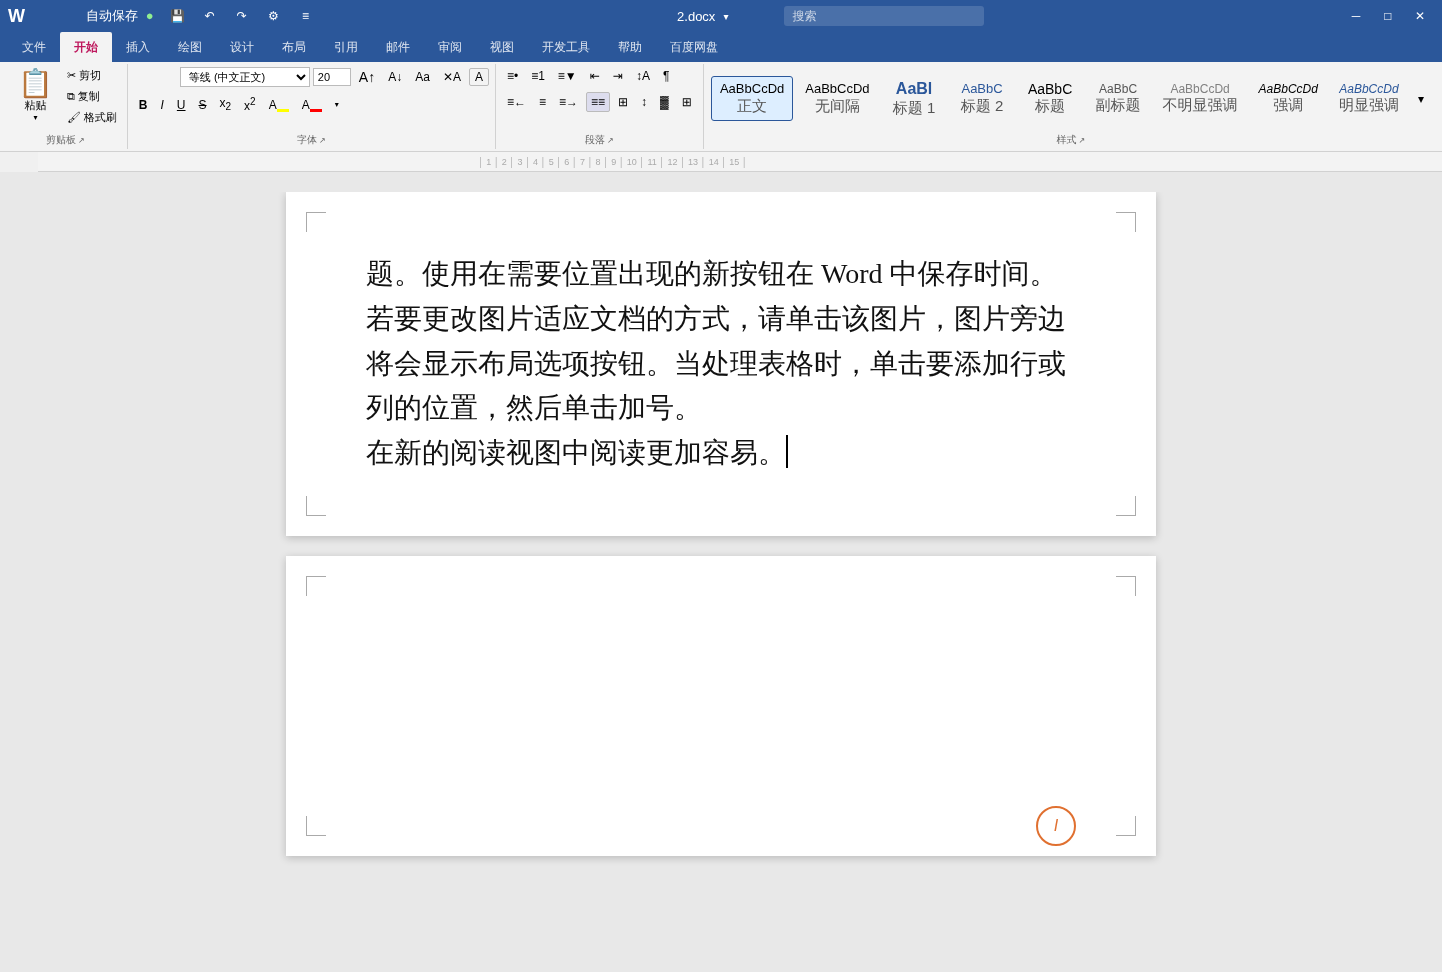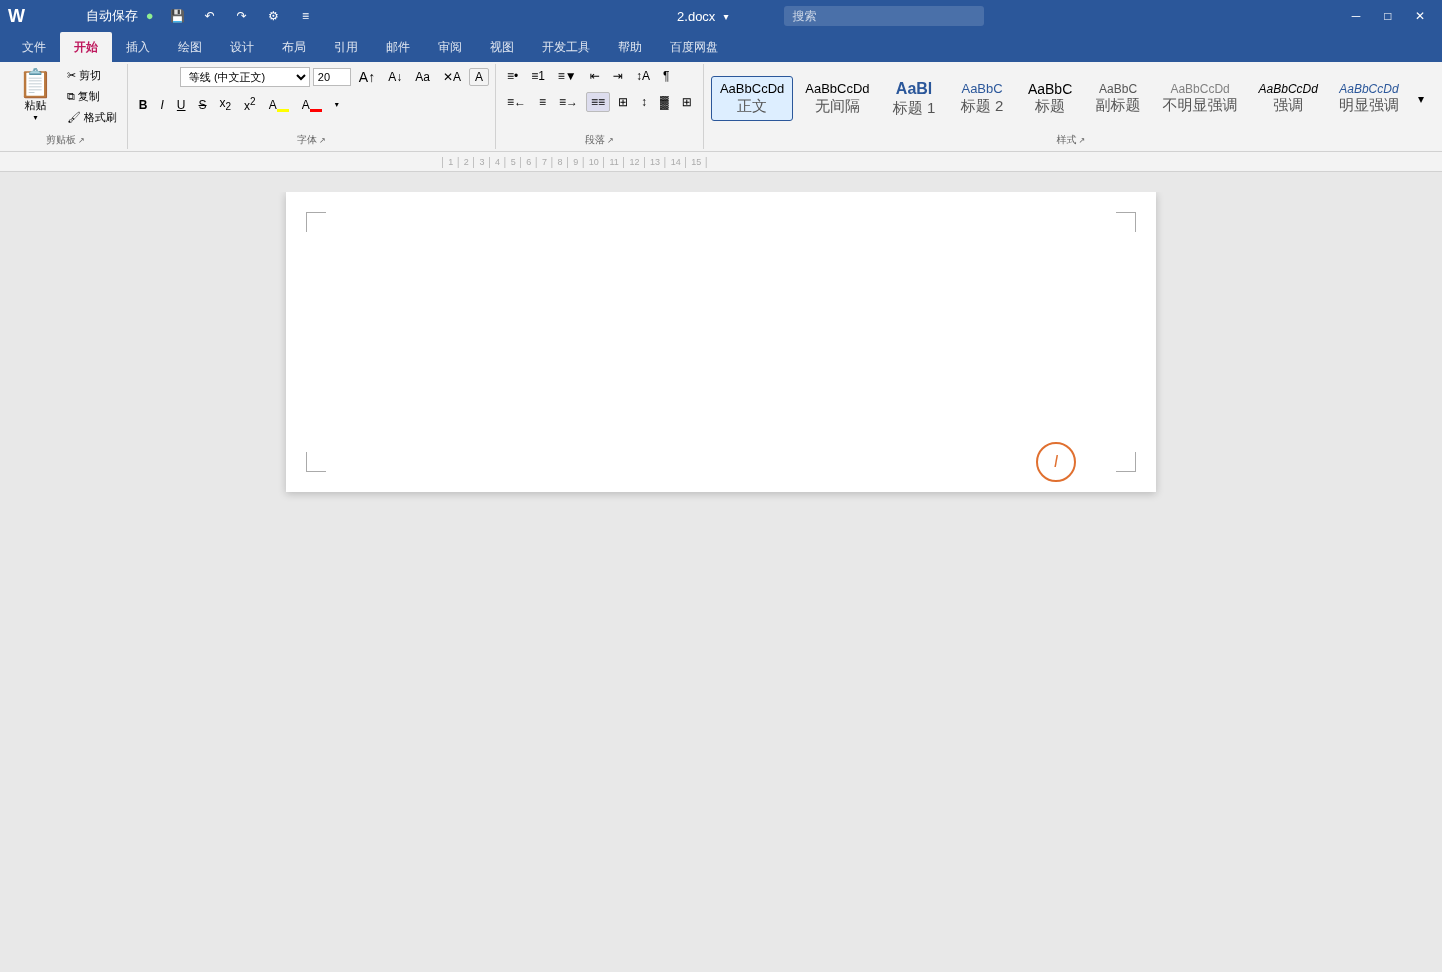--- a/index.html
+++ b/index.html
@@ -205,20 +205,21 @@
     .ruler-container {
       background: #f3f3f3;
       border-bottom: 1px solid #d1d1d1;
       height: 20px;
       display: flex;
       align-items: center;
       padding: 0 0 0 440px;
       font-size: 9px;
       color: #999;
       overflow: hidden;
+      margin-left: 38px;
     }
   </style>
 </head>
 <body>
 
 <div class="title-bar">
   <div class="title-bar-left">
 
     <span style="font-size:18px; color:white; font-weight:bold; margin-right:4px;">W</span>
     <button class="quick-access-btn">
@@ -397,20 +398,31 @@
   </div>
 </div>
 
 <div class="ruler-container">
   <span style="font-size:9px; color:#aaa;">│ 1 │ 2 │ 3 │ 4 │ 5 │ 6 │ 7 │ 8 │ 9 │ 10 │ 11 │ 12 │ 13 │ 14 │ 15 │</span>
 </div>
 
 <div class="doc-area">
   <div class="page-wrapper">
 
+    <div class="page" style="min-height: 300px;">
+      <div class="page-corner corner-tl"></div>
+      <div class="page-corner corner-tr"></div>
+      <div class="page-content">
+        <span>题。使用在需要位置出现的新按钮在 Word 中保存时间。</span><br>
+        <span>若要更改图片适应文档的方式，请单击该图片，图片旁边将会显示布局选项按钮。当处理表格时，单击要添加行或列的位置，然后单击加号。</span><br>
+        <span>在新的阅读视图中阅读更加容易。</span><span class="cursor"></span>
+      </div>
+      <div class="page-corner corner-bl"></div>
+      <div class="page-corner corner-br"></div>
+    </div>
 
     <div class="page" style="min-height: 300px; position: relative;">
       <div class="page-corner corner-tl"></div>
       <div class="page-corner corner-tr"></div>
       <div class="page-content"></div>
       <div class="cursor-circle">
         <span style="font-style:italic;">I</span>
       </div>
       <div class="page-corner corner-bl"></div>
       <div class="page-corner corner-br"></div>

